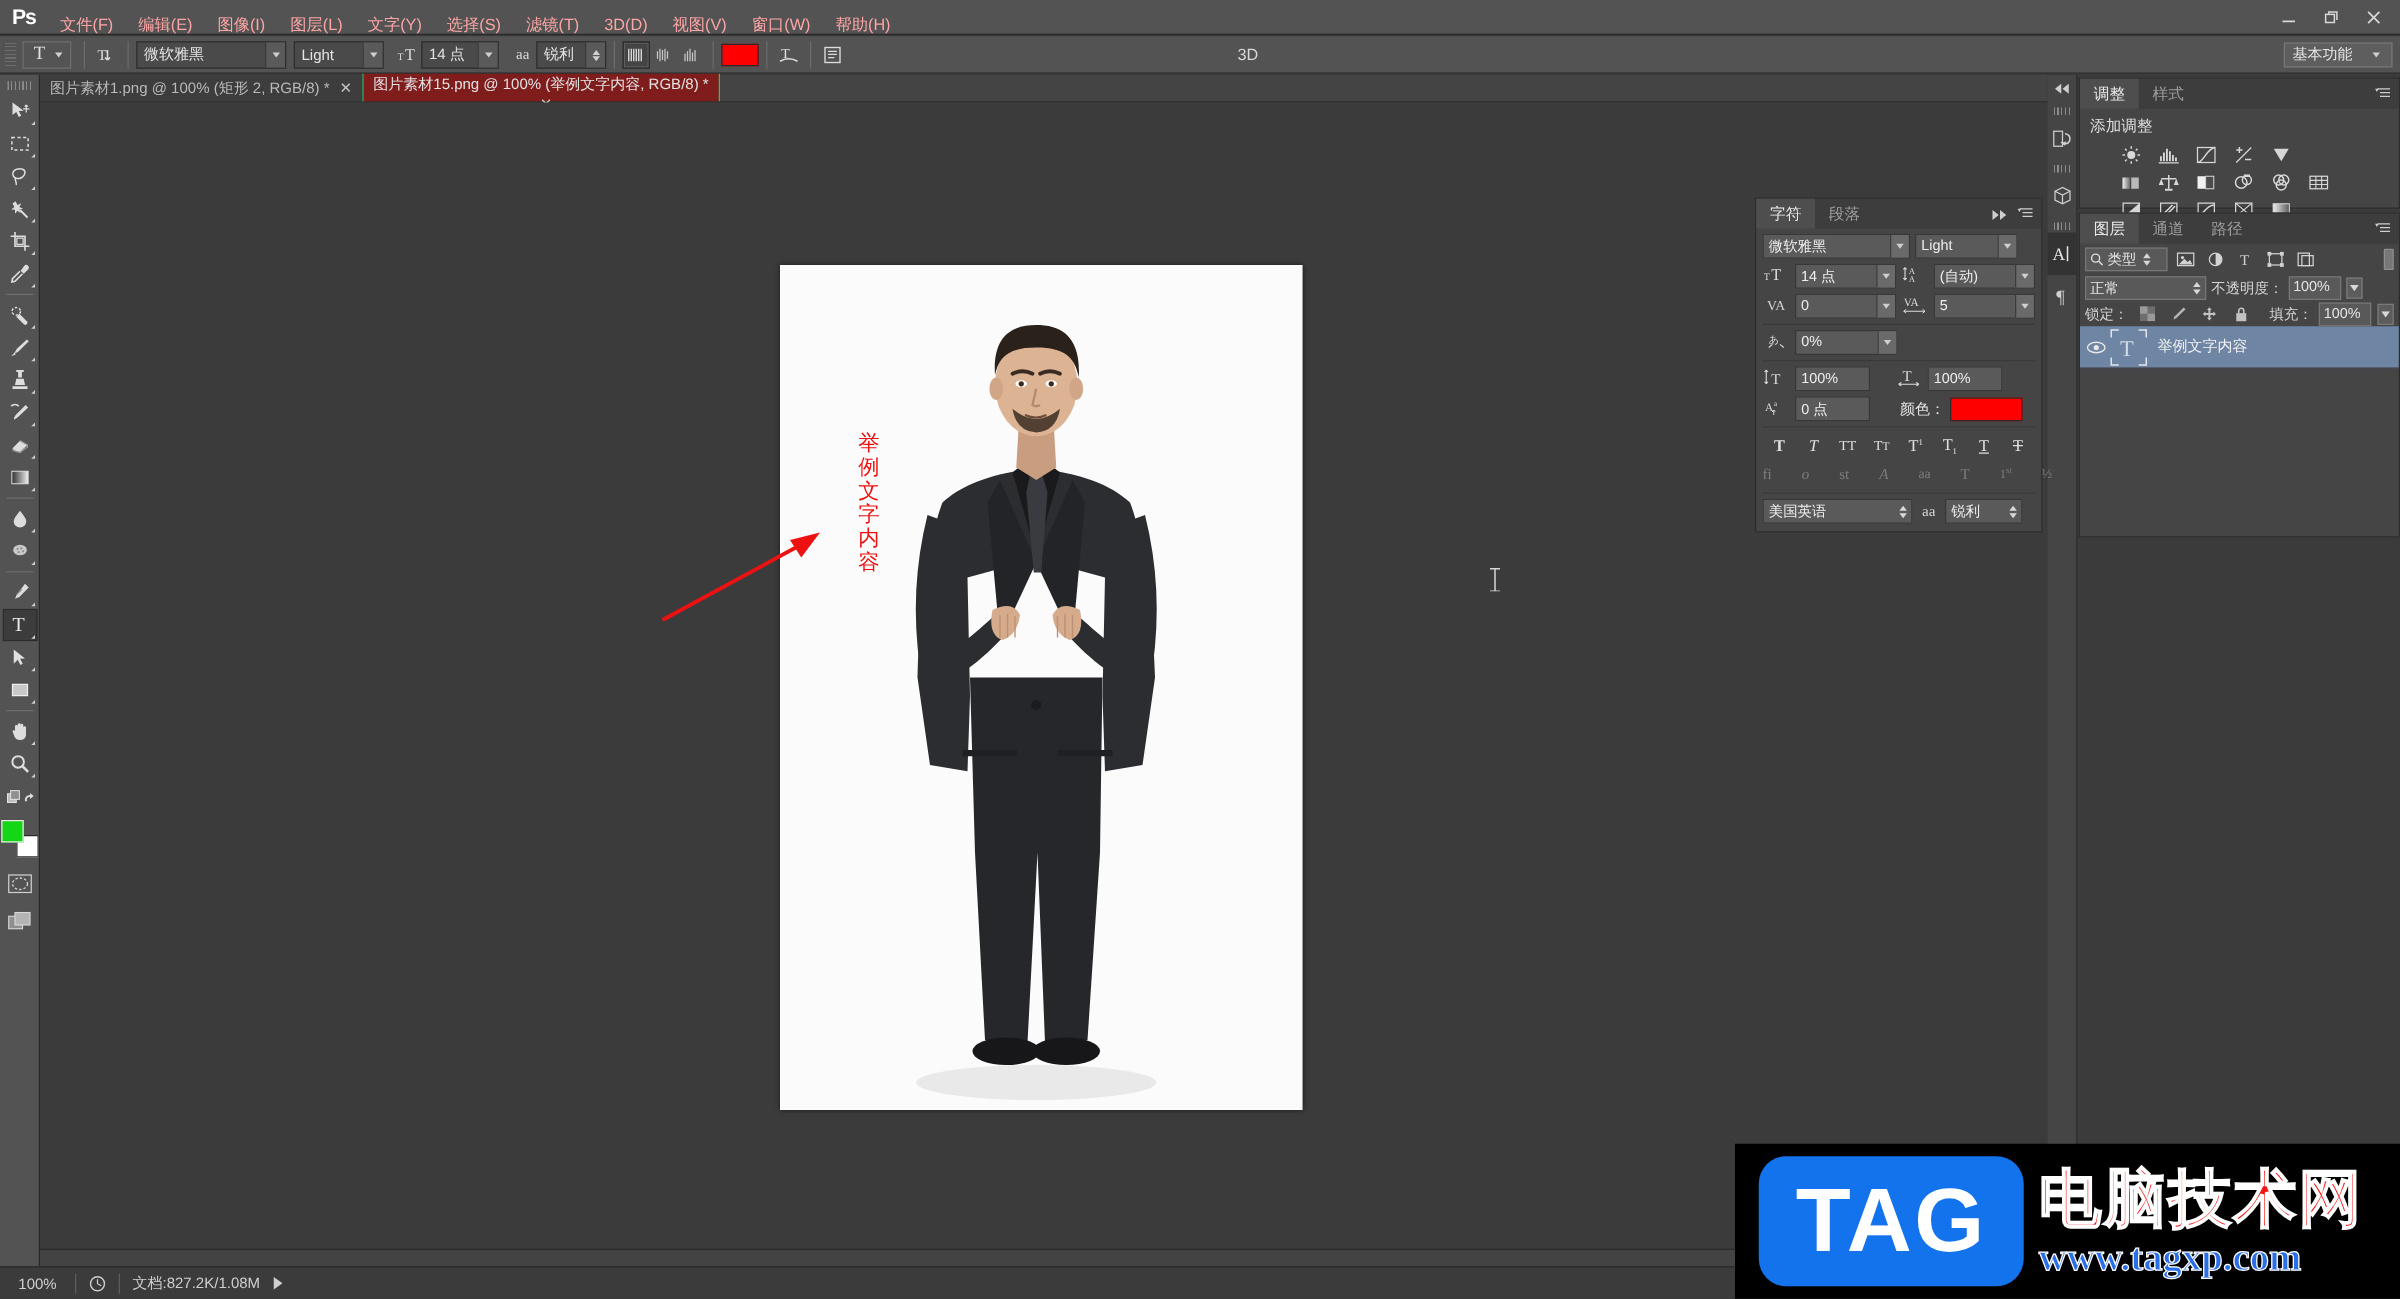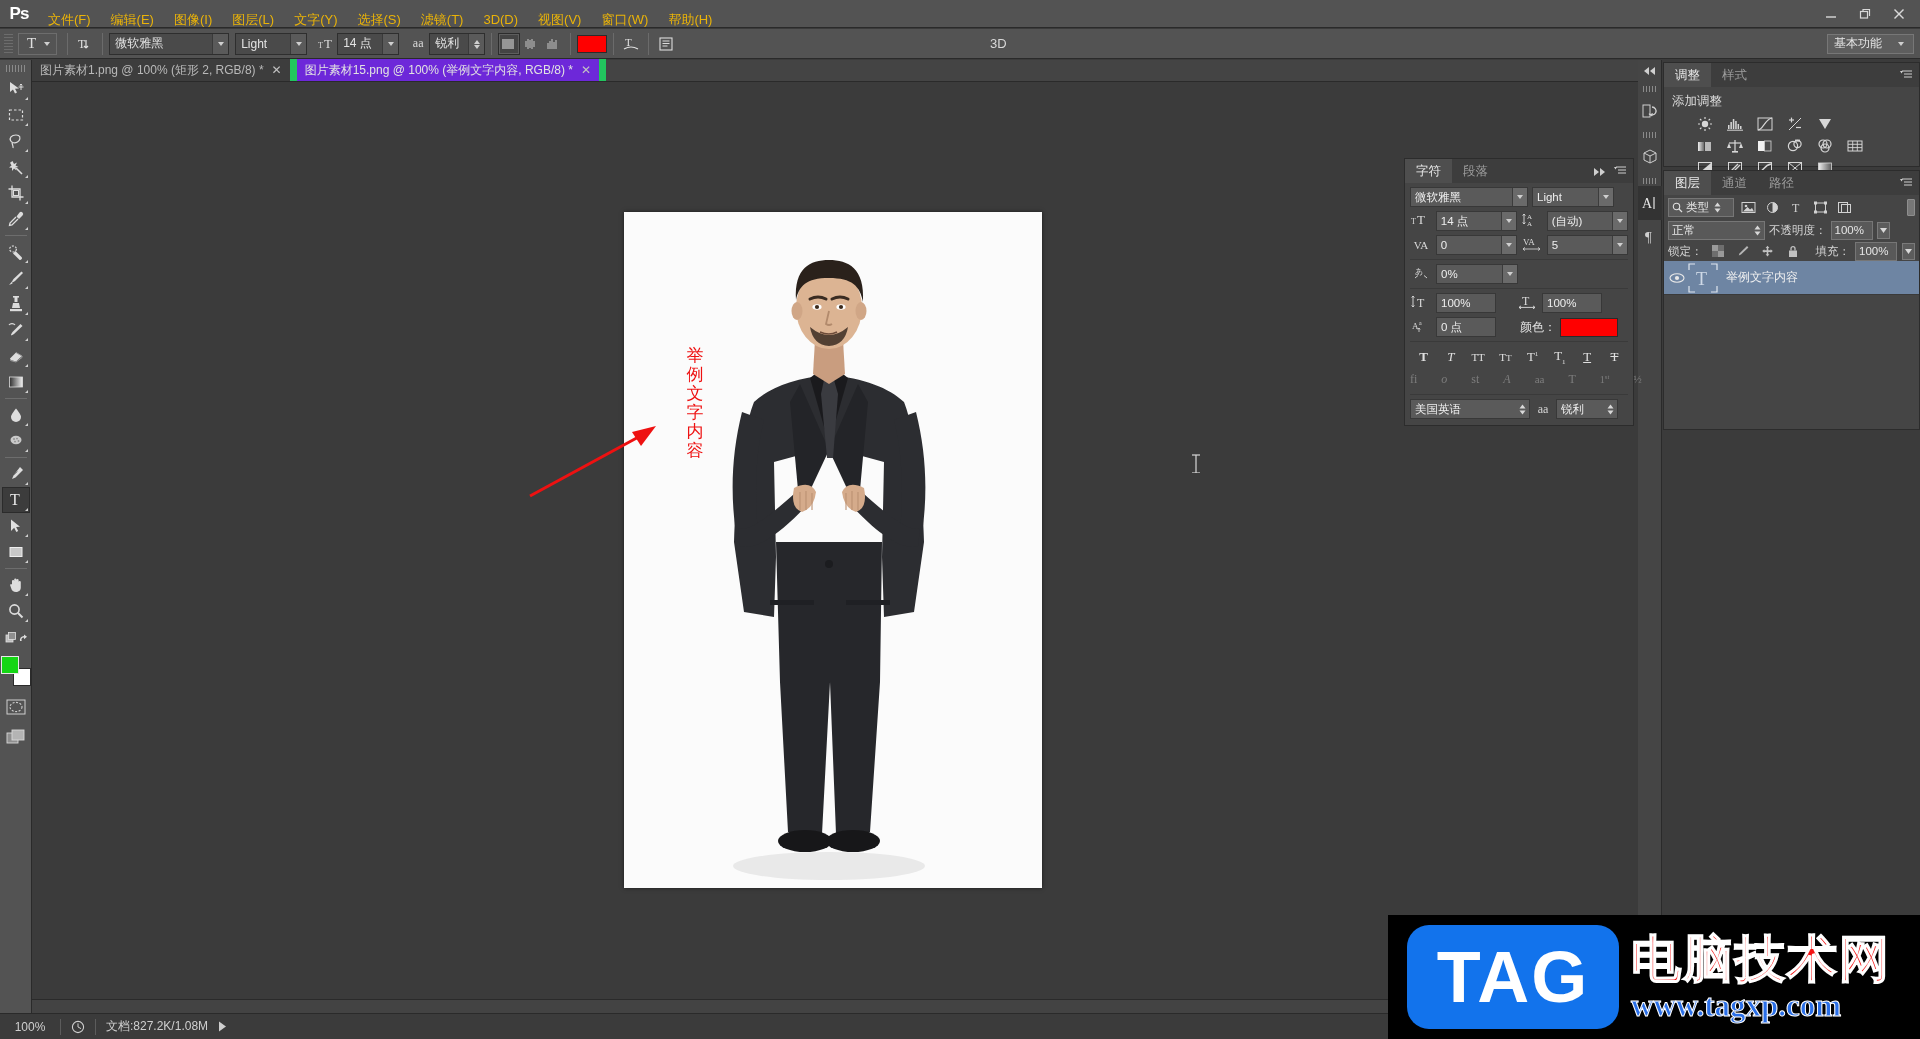--- a/index.html
+++ b/index.html
@@ -5,21 +5,21 @@
   * { box-sizing: border-box; margin:0; padding:0; }
   html,body{ width:1920px; height:1039px; overflow:hidden;
     font-family:"Liberation Sans","DejaVu Sans",sans-serif; }
   body{ background:#3b3b3b; color:#d4d4d4; font-size:12px; }
 
   
   #menubar{ position:absolute; left:0; top:0; width:1920px; height:28px;
     background:#535353; display:flex; align-items:center; border-bottom:1px solid #2a2a2a; }
   #ps-logo{ width:38px; height:28px; display:flex; align-items:center; justify-content:center;
     color:#ffffff; font-size:17px; font-weight:bold; letter-spacing:-1px;}
-  .menu-item{ padding:0 10px; height:15px; line-height:28px; font-size:13px; color:#eab308; cursor:default; white-space:nowrap;}
+  .menu-item{ padding:0 10px; height:15px; line-height:28px; font-size:13px; color:#fca5a5; cursor:default; white-space:nowrap;}
   #win-ctrls{ position:absolute; right:4px; top:0; height:28px; display:flex; align-items:center; }
   .wbtn{ width:34px; height:22px; display:flex; align-items:center; justify-content:center;
     color:#cfcfcf; font-size:11px; }
   .wbtn svg{ display:block; }
 
   
   #optionsbar{ position:absolute; left:0; top:29px; width:1920px; height:30px;
     background:#535353; display:flex; align-items:center; border-bottom:1px solid #2a2a2a; padding-left:4px;}
   .grip{ width:9px; height:20px; background:
      repeating-linear-gradient(to bottom, #777 0 1px, transparent 1px 3px); margin-right:5px; opacity:.7;}
@@ -37,22 +37,22 @@
   .combo .arrowbox{ width:16px; height:20px; background:#5a5a5a; border-left:1px solid #3a3a3a;
      display:flex;align-items:center;justify-content:center; position:absolute; right:0; top:0;}
   .swatch{ width:30px;height:18px; border:1px solid #2b2b2b;}
   .ws-btn{ position:absolute; right:6px; height:20px; background:#5e5e5e; border:1px solid #777;
      display:flex; align-items:center; padding:0 6px; font-size:12px; color:#e5e5e5; }
 
   
   #tabbar{ position:absolute; left:32px; top:60px; width:1888px; height:22px; background:#444;
      display:flex; align-items:flex-end; border-bottom:1px solid #2a2a2a;}
   .tab{ height:22px; display:flex; align-items:center; padding:0 8px; font-size:12px;
-     background:#3d3d3d; color:#b9b9b9; border-right:7px solid #22c55e; white-space:nowrap;}
-  .tab.active{ background:#6d28d9; color:#e2e2e2;}
+     background:#3d3d3d; color:#b9b9b9; border-right:1px solid #22c55e; white-space:nowrap;}
+  .tab.active{ background:#7f1d1d; color:#e2e2e2;flex-direction:column;}
   .tab .x{ margin-left:8px; font-size:12px; color:#c3c3c3;}
 
   
   #toolbar{ position:absolute; left:0; top:60px; width:32px; height:953px; background:#535353;
      border-right:1px solid #2a2a2a; padding-top:3px;}
   .tb-grip{ width:20px;height:7px;margin:2px auto 4px auto;
      background:repeating-linear-gradient(to right,#8a8a8a 0 1px,transparent 1px 3px);}
   .tool{ width:28px;height:26px; margin:0 auto; position:relative; display:flex;
      align-items:center; justify-content:center; }
   .tool.sel{ background:#3c3c3c; box-shadow:inset 0 0 0 1px #2b2b2b; }

